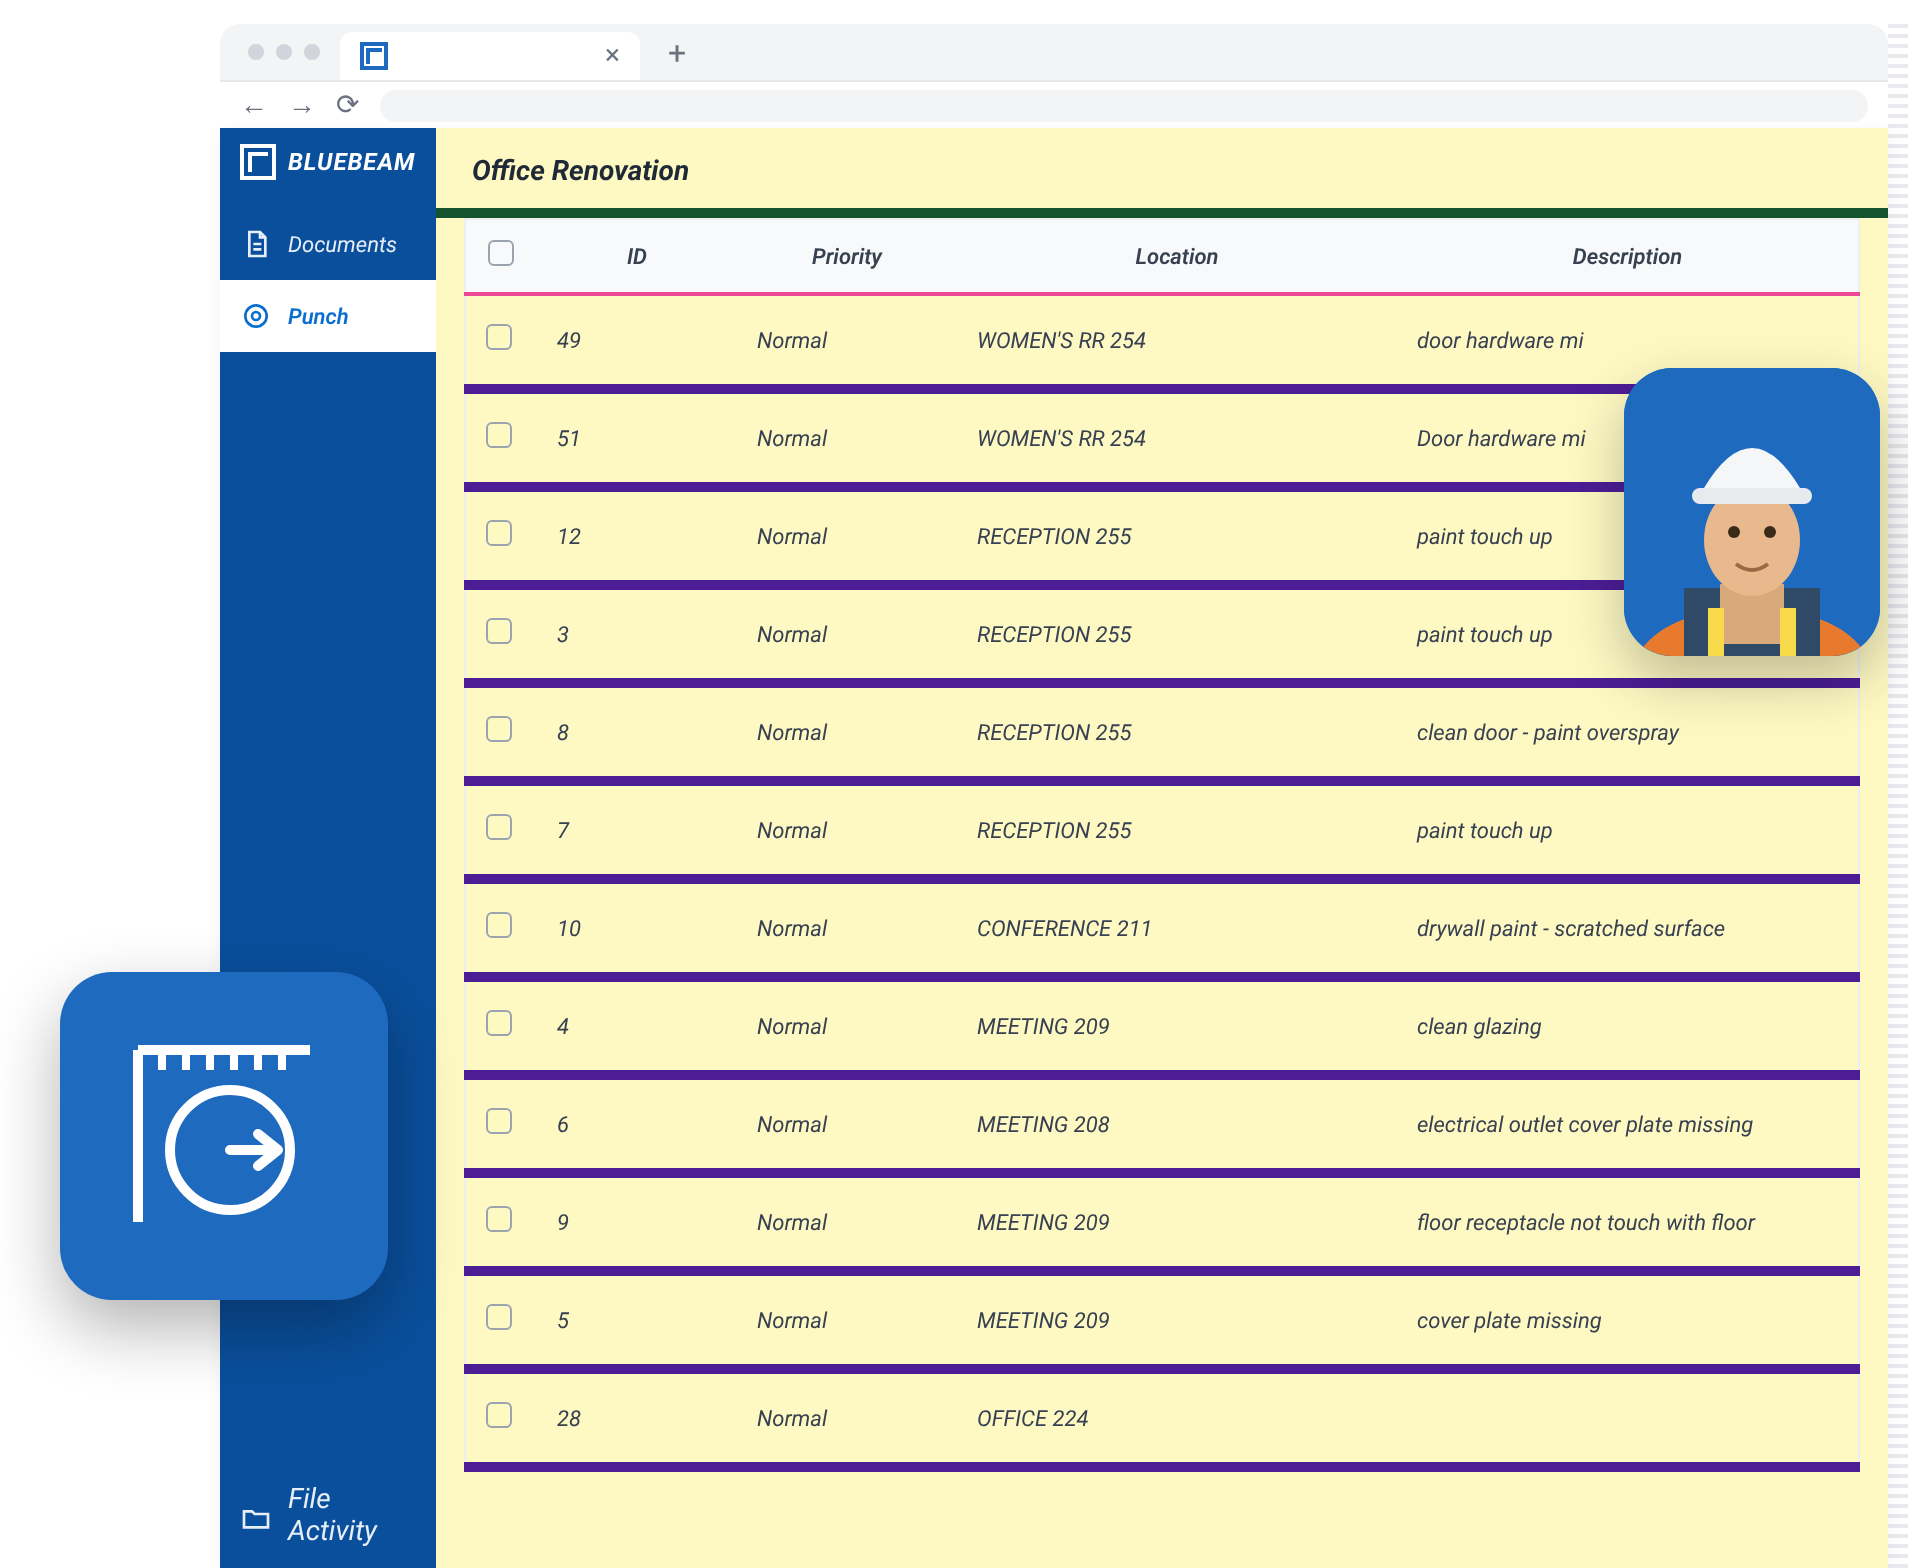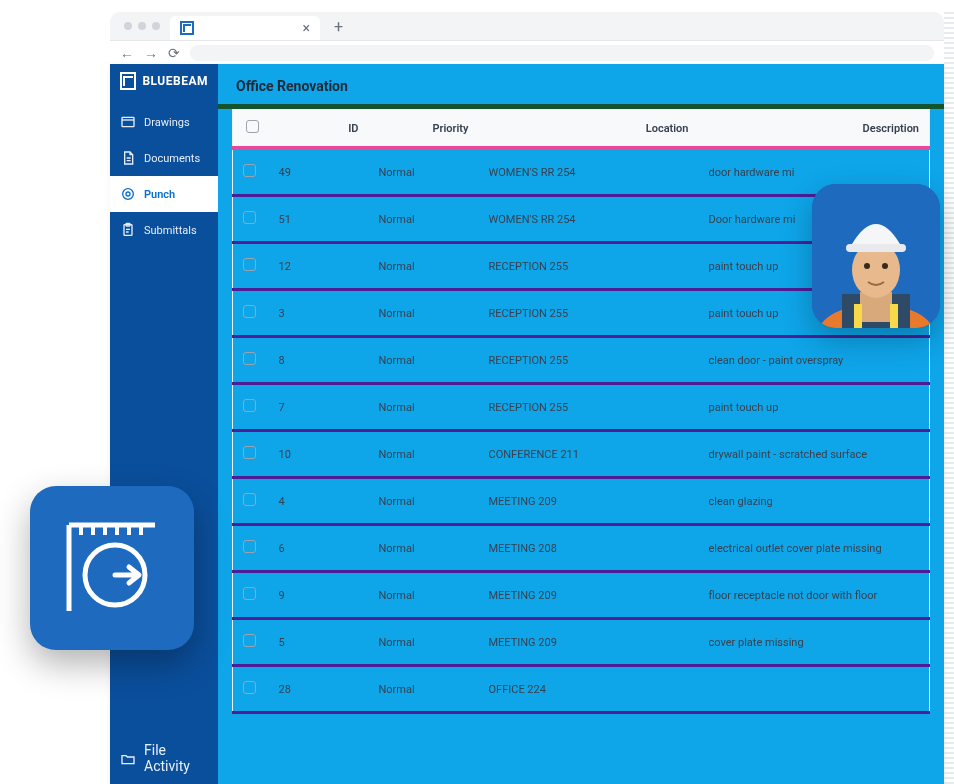--- a/index.html
+++ b/index.html
@@ -66,22 +66,23 @@
     background: #f3f4f6;
     border-radius: 10px;
   }
   .app-frame {
     position: absolute;
     top: 64px;
     left: 110px;
     right: 10px;
     bottom: 0;
     display: flex;
-    background: #0ea5e9;
+    background: #fef9c3;
     box-shadow: 0 2px 8px rgba(0,0,0,0.05);
+    font-style: italic;
   }
   .sidebar {
     width: 108px;
     background: #0a4f9c;
     color: #fff;
     display: flex;
     flex-direction: column;
     flex-shrink: 0;
   }
   .brand {
@@ -154,31 +155,31 @@
     overflow: auto;
   }
   table {
     width: 100%;
     border-collapse: collapse;
     font-size: 11px;
     border: 1px solid #eceef1;
     border-radius: 4px;
   }
   thead th {
-    text-align: right;
+    text-align: center;
     font-weight: 600;
     color: #374151;
     background: #f8f9fb;
     padding: 10px 10px;
-    border-bottom: 4px solid #ec4899;
+    border-bottom: 2px solid #ec4899;
   }
   tbody td {
     padding: 14px 10px;
     color: #374151;
-    border-bottom: 3px solid #4c1d95;
+    border-bottom: 5px solid #4c1d95;
     white-space: nowrap;
   }
   .chk {
     width: 13px; height: 13px;
     border: 1.3px solid #9ca3af;
     border-radius: 3px;
     display: inline-block;
     cursor: pointer;
   }
   .col-chk { width: 36px; }
@@ -262,55 +263,36 @@
     <div>
       <div class="brand">
         <span class="brand-icon"></span>
         <span>BLUEBEAM</span>
       </div>
     </div>
     <ul class="nav-list">
       <li class="nav-item">
         <span class="nav-icon">
           <svg width="16" height="16" viewBox="0 0 24 24" fill="none" stroke="currentColor" stroke-width="2">
-              <rect x="3" y="5" width="18" height="14" rx="1"></rect>
-              <path d="M3 9h18"></path>
-            </svg>
-        </span>
-        <span>Drawings</span>
-      </li>
-      <li class="nav-item">
-        <span class="nav-icon">
-          <svg width="16" height="16" viewBox="0 0 24 24" fill="none" stroke="currentColor" stroke-width="2">
               <path d="M7 3h8l4 4v14H7z"></path>
               <path d="M15 3v4h4"></path>
               <path d="M10 12h6M10 16h6"></path>
             </svg>
         </span>
         <span>Documents</span>
       </li>
       <li class="nav-item active">
         <span class="nav-icon">
           <svg width="16" height="16" viewBox="0 0 24 24" fill="none" stroke="currentColor" stroke-width="2">
               <circle cx="12" cy="12" r="8"></circle>
               <circle cx="12" cy="12" r="3"></circle>
             </svg>
         </span>
         <span>Punch</span>
       </li>
-      <li class="nav-item">
-        <span class="nav-icon">
-          <svg width="16" height="16" viewBox="0 0 24 24" fill="none" stroke="currentColor" stroke-width="2">
-              <rect x="6" y="4" width="12" height="16" rx="1"></rect>
-              <rect x="9" y="2" width="6" height="4" rx="1"></rect>
-              <path d="M9 11h6M9 15h4"></path>
-            </svg>
-        </span>
-        <span>Submittals</span>
-      </li>
     </ul>
     <div class="sidebar-bottom">
       <span class="nav-icon">
         <svg width="16" height="16" viewBox="0 0 24 24" fill="none" stroke="currentColor" stroke-width="2">
             <path d="M3 7h6l2 2h10v10H3z"></path>
           </svg>
       </span>
       <span style="line-height:1.1">File Activity</span>
     </div>
   </aside>
@@ -392,21 +374,21 @@
               <td class="col-id">6</td>
               <td class="col-pri">Normal</td>
               <td class="col-loc">MEETING 208</td>
               <td>electrical outlet cover plate missing</td>
             </tr>
             <tr>
               <td class="col-chk"><span class="chk"></span></td>
               <td class="col-id">9</td>
               <td class="col-pri">Normal</td>
               <td class="col-loc">MEETING 209</td>
-              <td>floor receptacle not door with floor</td>
+              <td>floor receptacle not touch with floor</td>
             </tr>
             <tr>
               <td class="col-chk"><span class="chk"></span></td>
               <td class="col-id">5</td>
               <td class="col-pri">Normal</td>
               <td class="col-loc">MEETING 209</td>
               <td>cover plate missing</td>
             </tr>
             <tr>
               <td class="col-chk"><span class="chk"></span></td>

